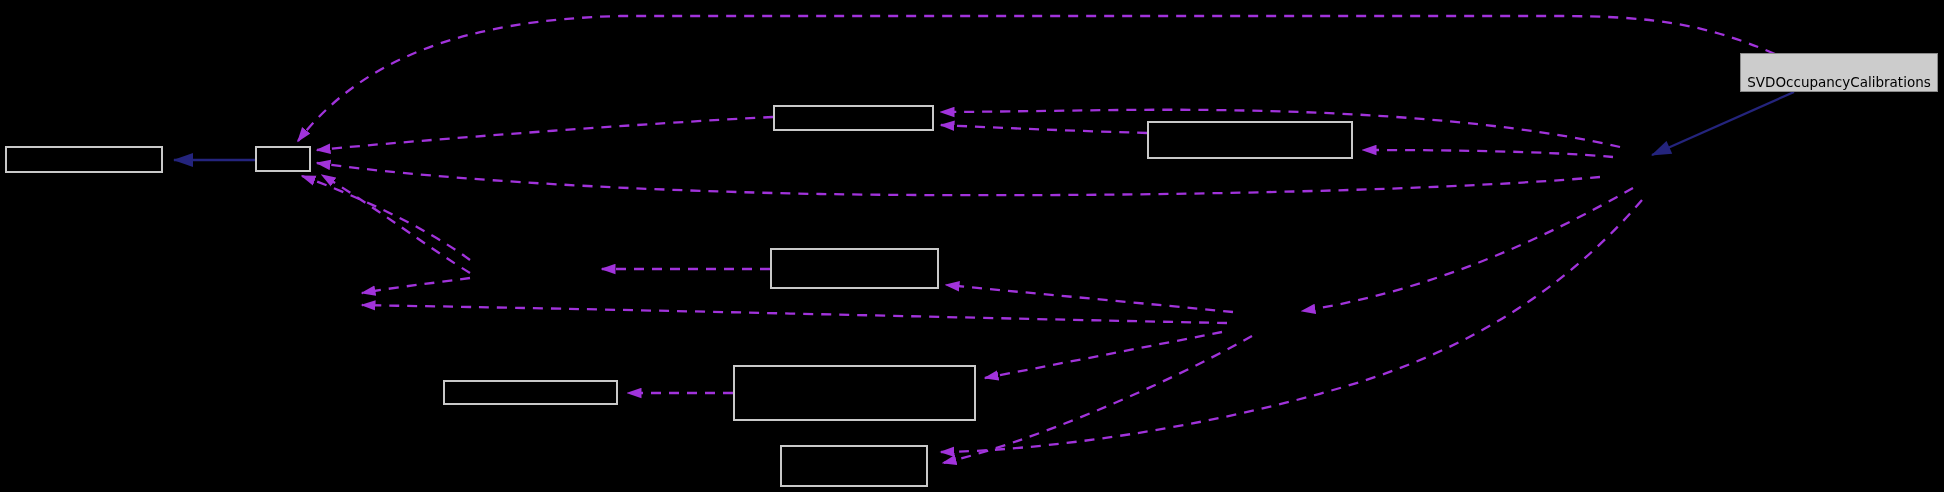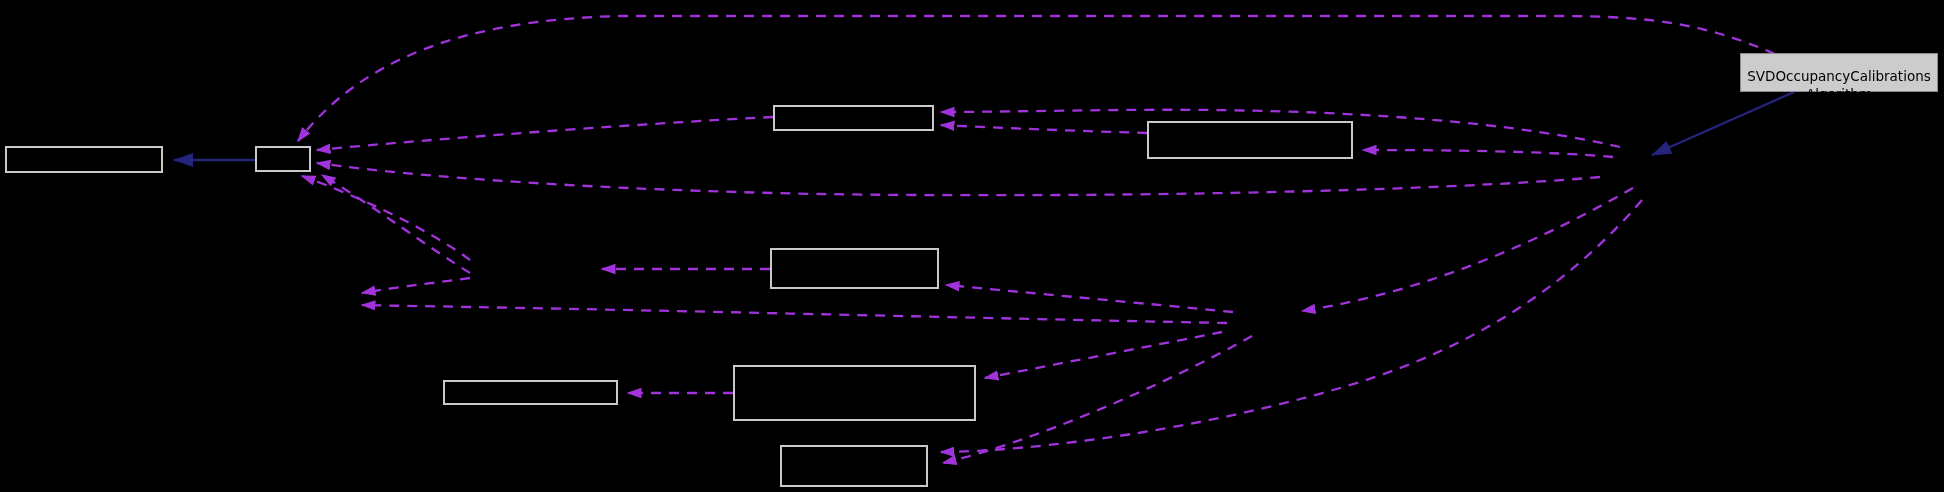--- a/index.html
+++ b/index.html
@@ -6,21 +6,21 @@
   #stage{position:relative;width:1944px;height:492px;background:var(--bg,#000);overflow:hidden;
          font-family:"DejaVu Sans","Liberation Sans",sans-serif;}
   #edges{position:absolute;left:0;top:0;width:1944px;height:492px;}
   .edge-c{fill:none;stroke:var(--collab,#A133DB);stroke-width:2.3;stroke-dasharray:10 8;}
   .edge-i{fill:none;stroke:var(--inherit,#24247D);stroke-width:2.3;}
   .mk-c{fill:var(--collab,#A133DB);}
   .mk-i{fill:var(--inherit,#24247D);}
   .node{position:absolute;box-sizing:border-box;border:2px solid var(--node-border,#C9C9C9);background:#000;}
   .node-hl{position:absolute;box-sizing:border-box;background:var(--hl-fill,#CCCCCC);
            border:1px solid var(--hl-border,#8A8A8A);color:var(--hl-text,#000);
-           font-size:13.5px;line-height:1.32;text-align:center;padding-top:14px;}
+           font-size:13.5px;line-height:1.32;text-align:center;padding-top:20px;}
   .node-hl span{display:block;}
 </style>
 </head>
 <body>
 
 <div id="stage" style="--bg: #000000; --collab: #A133DB; --inherit: #24247D; --node-border: #C9C9C9; --hl-fill: #CCCCCC; --hl-border: #8A8A8A; --hl-text: #000000;">
 
   <svg id="edges" viewBox="0 0 1944 492" xmlns="http://www.w3.org/2000/svg">
     <defs>
       <marker id="ac" markerUnits="userSpaceOnUse" markerWidth="15" markerHeight="11" viewBox="0 0 10 7" refX="9" refY="3.5" orient="auto">

